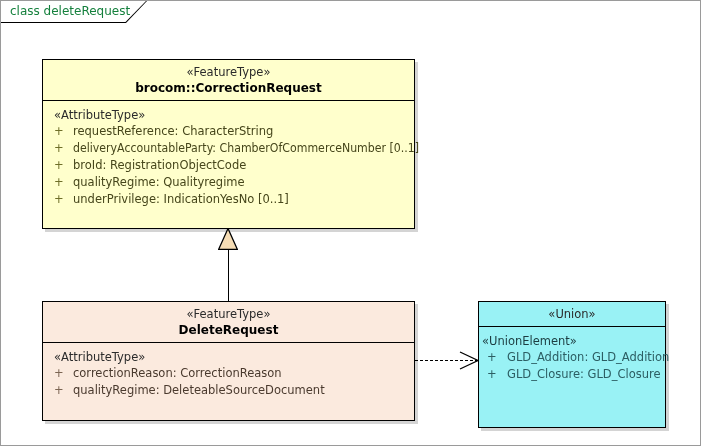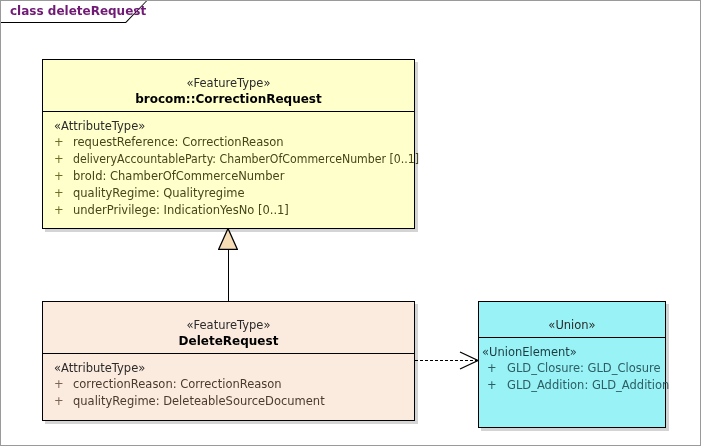--- a/index.html
+++ b/index.html
@@ -37,36 +37,36 @@
     width: 145px;
     height: 22px;
     background: #ffffff;
     clip-path: polygon(0 21px, 124.5px 21px, 145px 0px, 145px 0px, 0 0);
   }
   #frame-tab-label {
     position: absolute;
     left: 9px;
     top: 3px;
     font-size: 12px;
-    font-weight: bold;
-    color: #701a75;
+    font-weight: normal;
+    color: #15803d;
     white-space: nowrap;
     letter-spacing: 0px;
   }
 
   
   .umlbox {
     position: absolute;
     box-sizing: border-box;
     border: 1px solid #000000;
     box-shadow: 3px 3px 0 0 rgba(0,0,0,0.17);
   }
   .umlbox .head {
     text-align: center;
-    padding-top: 16px;
+    padding-top: 5px;
     padding-bottom: 4px;
   }
   .umlbox .stereo {
     font-size: 11.5px;
     color: #2b2b2b;
     line-height: 15px;
     white-space: nowrap;
   }
   .umlbox .cname {
     font-size: 12px;
@@ -211,29 +211,29 @@
   <div class="umlbox" id="box-correctionrequest">
     <div class="head">
       <div class="stereo">«FeatureType»</div>
       <div class="cname">brocom::CorrectionRequest</div>
     </div>
     <div class="divider"></div>
     <div class="compartment">
       <div class="attr-stereo">«AttributeType»</div>
 
       <div class="attr">
-        <span class="vis">+</span><span class="sig">requestReference: CorrectionReason</span>
+        <span class="vis">+</span><span class="sig">requestReference: CharacterString</span>
       </div>
 
       <div class="attr condensed">
         <span class="vis">+</span><span class="sig">deliveryAccountableParty: ChamberOfCommerceNumber [0..1]</span>
       </div>
 
       <div class="attr">
-        <span class="vis">+</span><span class="sig">broId: ChamberOfCommerceNumber</span>
+        <span class="vis">+</span><span class="sig">broId: RegistrationObjectCode</span>
       </div>
 
       <div class="attr">
         <span class="vis">+</span><span class="sig">qualityRegime: Qualityregime</span>
       </div>
 
       <div class="attr">
         <span class="vis">+</span><span class="sig">underPrivilege: IndicationYesNo [0..1]</span>
       </div>
     </div>
@@ -271,22 +271,22 @@
 
   <div class="umlbox" id="box-union">
     <div class="head">
       <div class="stereo">«Union»</div>
     </div>
     <div class="divider"></div>
     <div class="compartment">
       <div class="attr-stereo">«UnionElement»</div>
 
       <div class="attr">
+        <span class="vis">+</span><span class="sig">GLD_Addition: GLD_Addition</span>
+      </div>
+
+      <div class="attr">
         <span class="vis">+</span><span class="sig">GLD_Closure: GLD_Closure</span>
       </div>
-
-      <div class="attr">
-        <span class="vis">+</span><span class="sig">GLD_Addition: GLD_Addition</span>
-      </div>
     </div>
   </div>
 
 </div>
 
 </body></html>

